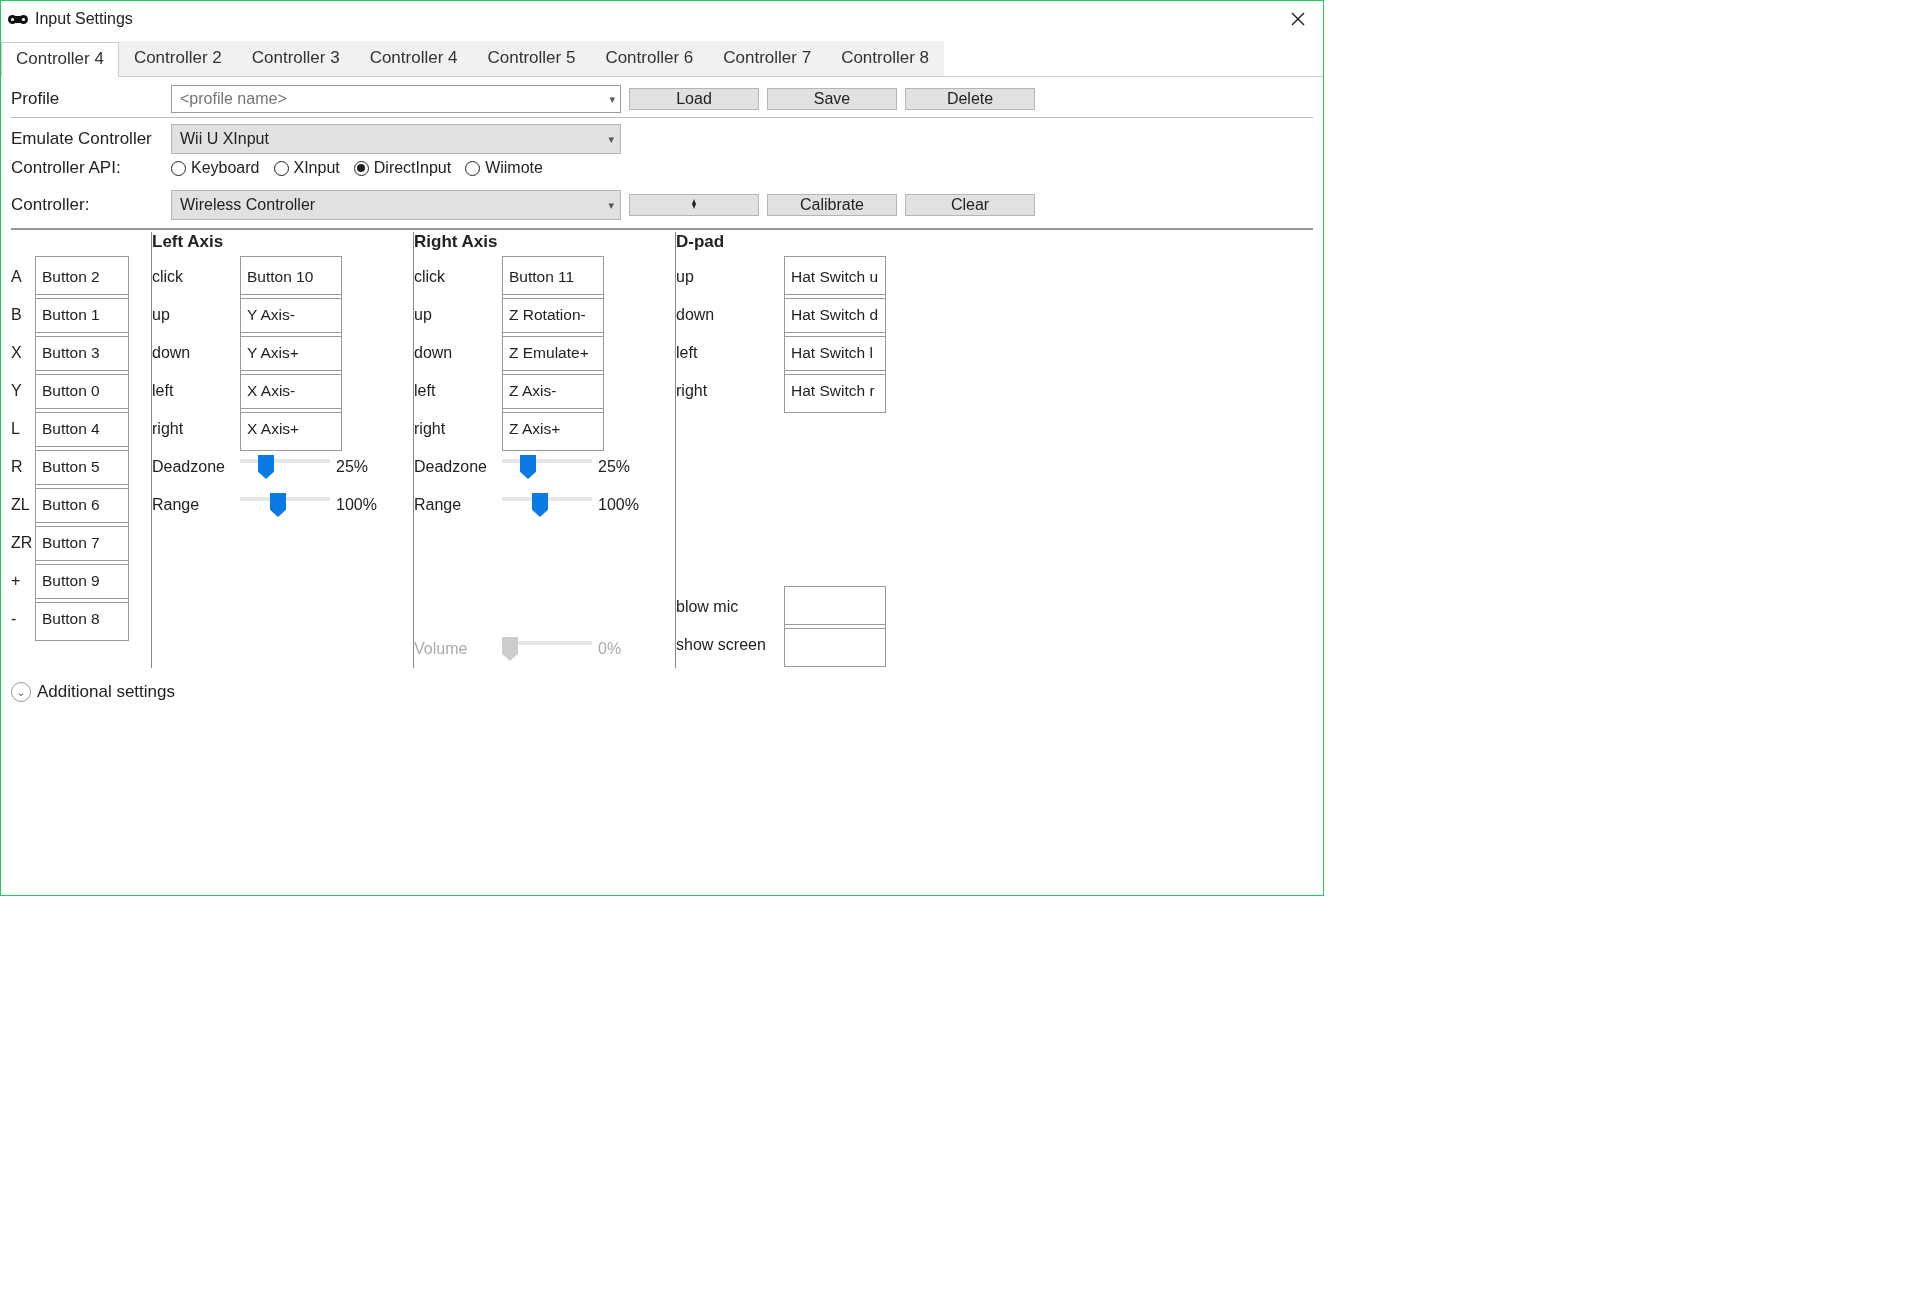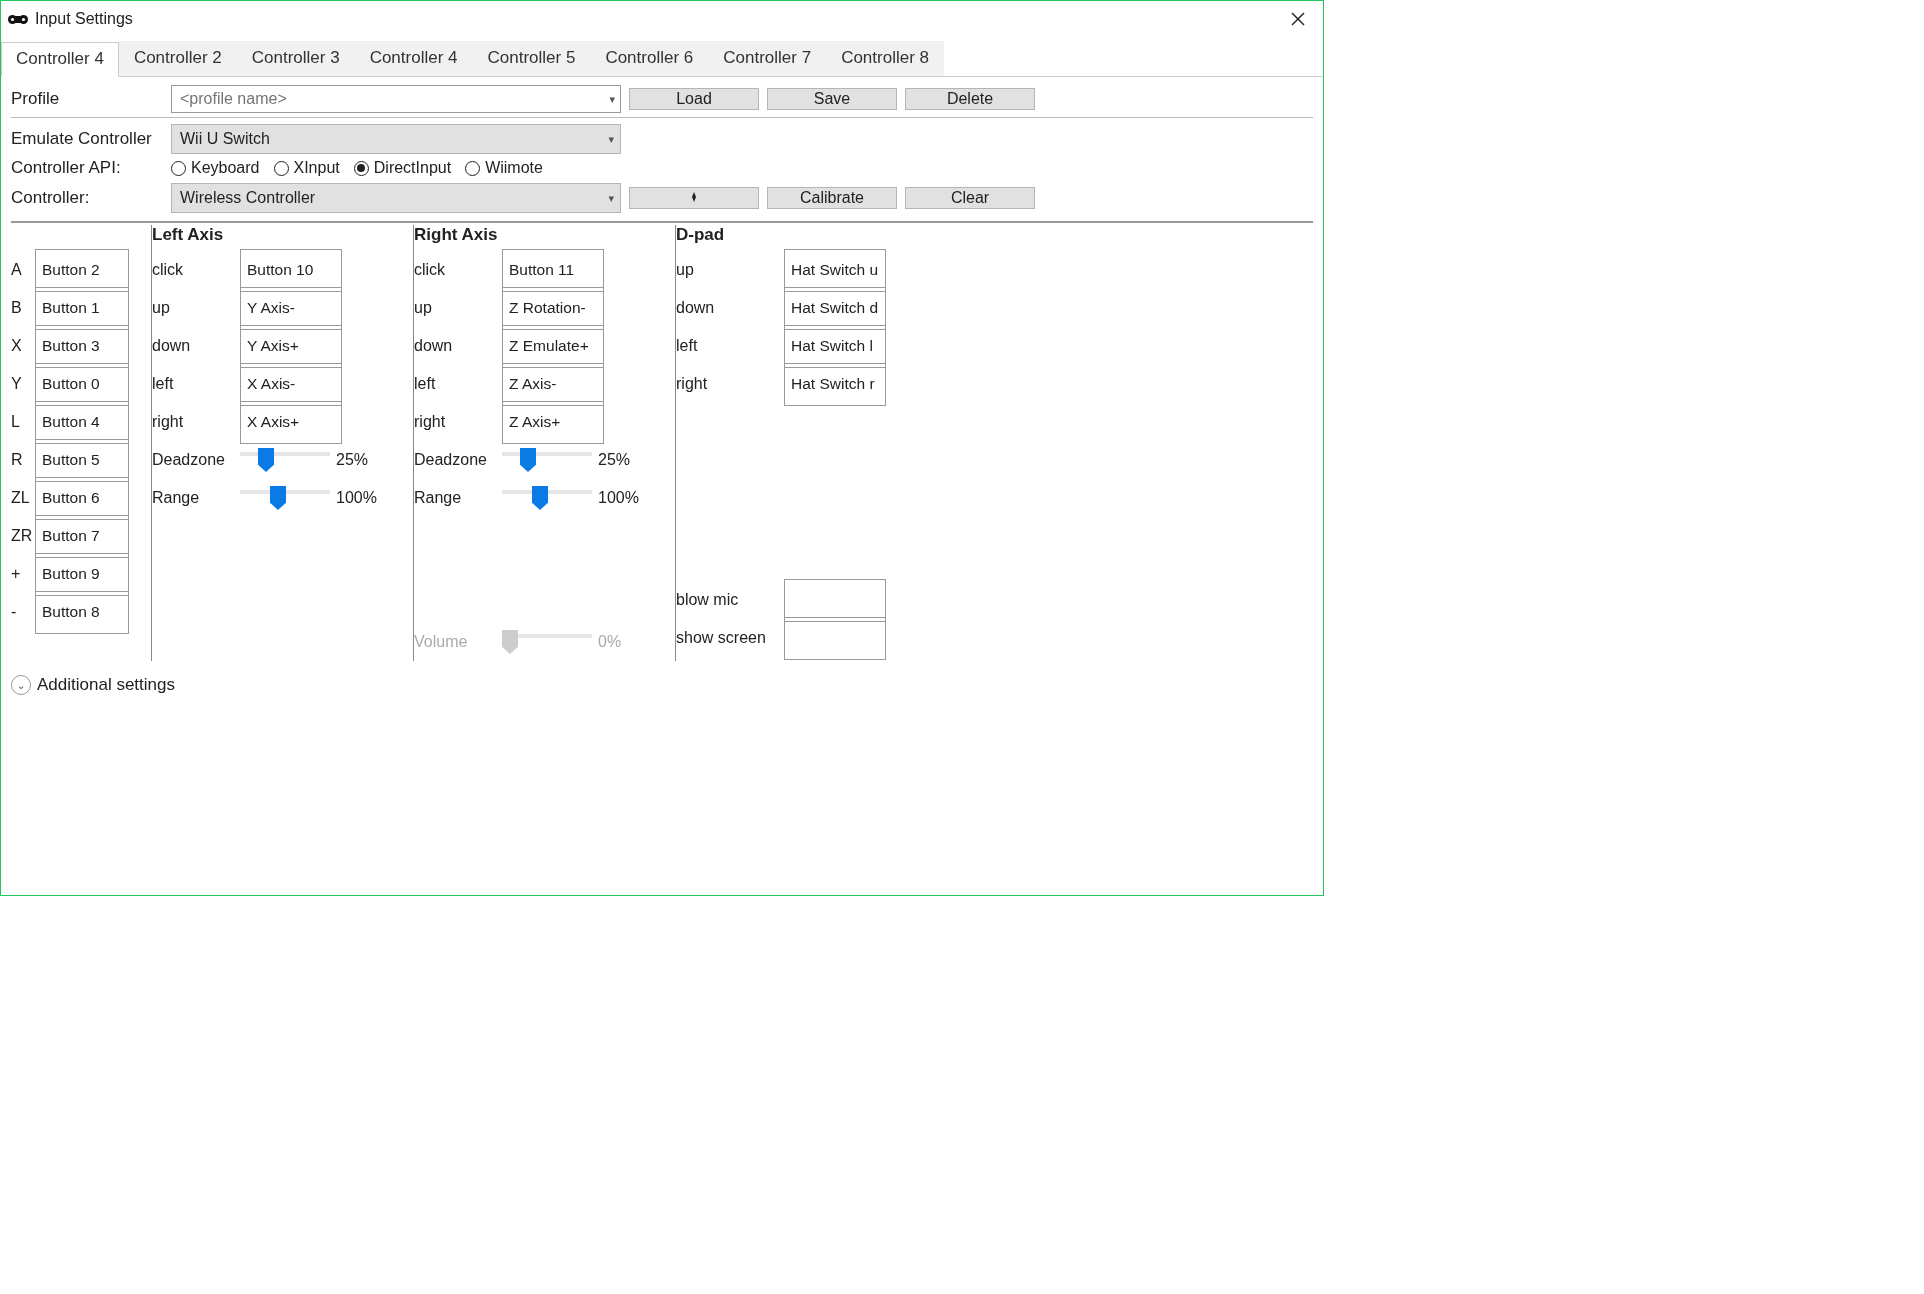--- a/index.html
+++ b/index.html
@@ -260,21 +260,21 @@
       <div class="btn">Load</div>
       <div class="btn">Save</div>
       <div class="btn">Delete</div>
     </div>
 
     <hr class="hr-thin">
 
     <div class="row">
       <div class="label-col">Emulate Controller</div>
       <div class="select-box">
-        <span>Wii U Switch</span>
+        <span>Wii U XInput</span>
         <span class="chev">▾</span>
       </div>
     </div>
 
     <div class="row">
       <div class="label-col">Controller API:</div>
       <div class="radio-row" id="api-radios">
           <span class="radio-item">
             <span class="radio-outer"></span>
             <span>Keyboard</span>
@@ -289,21 +289,21 @@
             </span>
             <span>DirectInput</span>
           </span>
           <span class="radio-item">
             <span class="radio-outer"></span>
             <span>Wiimote</span>
           </span>
         </div>
     </div>
 
-    <div class="row" style="margin-top:5px;">
+    <div class="row" style="margin-top:12px;">
       <div class="label-col">Controller:</div>
       <div class="select-box">
         <span>Wireless Controller</span>
         <span class="chev">▾</span>
       </div>
       <div class="btn" style="min-width:130px;">
         <span>
           <svg width="12" height="12" viewBox="0 0 12 12">
               <polygon points="6,1 8,6 6,11 4,6" fill="#222"></polygon>
             </svg>

